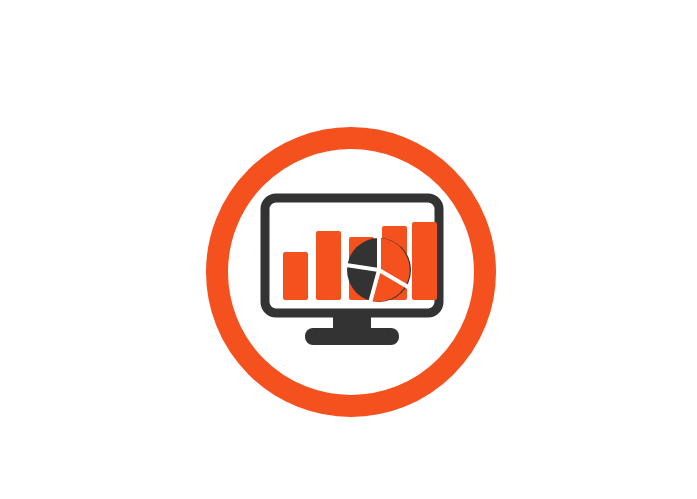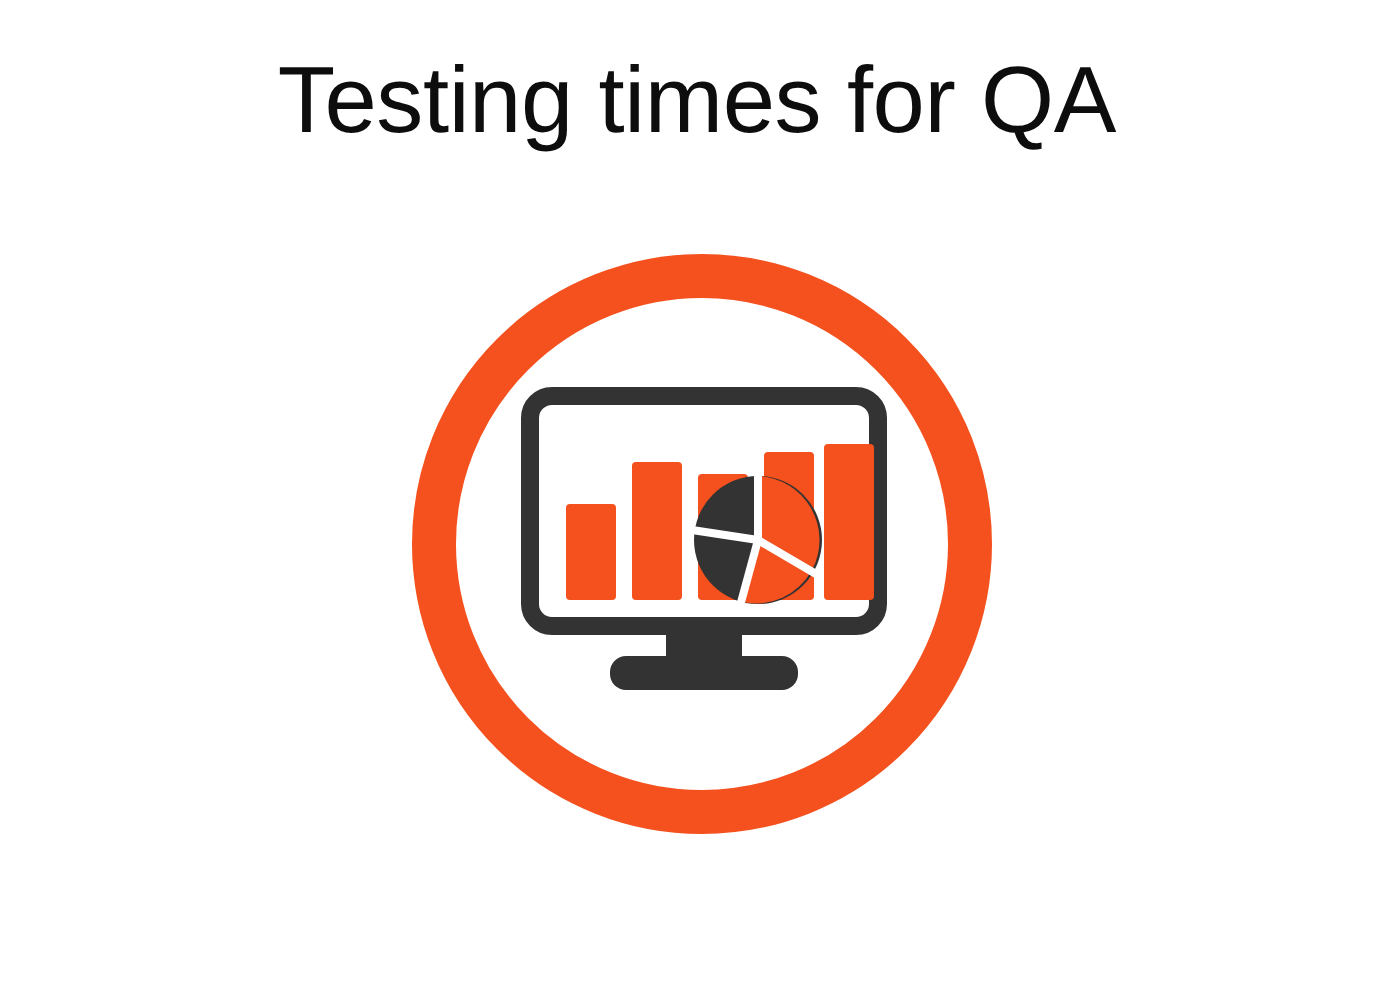--- a/index.html
+++ b/index.html
@@ -46,21 +46,20 @@
     display: block;
     width: 292px;
     height: 295px;
   }
 </style>
 </head>
 <body>
 
 <div class="slide">
 
-  <div class="title">Testing times for QA</div>
 
   <div class="icon-wrap">
     <svg viewBox="0 0 292 295" xmlns="http://www.w3.org/2000/svg">
 
       <circle cx="146" cy="147" r="134" fill="none" stroke="#F4511E" stroke-width="22"></circle>
 
       <g>
         <rect x="60" y="73" width="174" height="115" rx="11" ry="11" fill="#ffffff" stroke="#333333" stroke-width="9"></rect>
         <rect x="128" y="190" width="38" height="20" fill="#333333"></rect>
         <rect x="100" y="203" width="94" height="17" rx="8" ry="8" fill="#333333"></rect>

